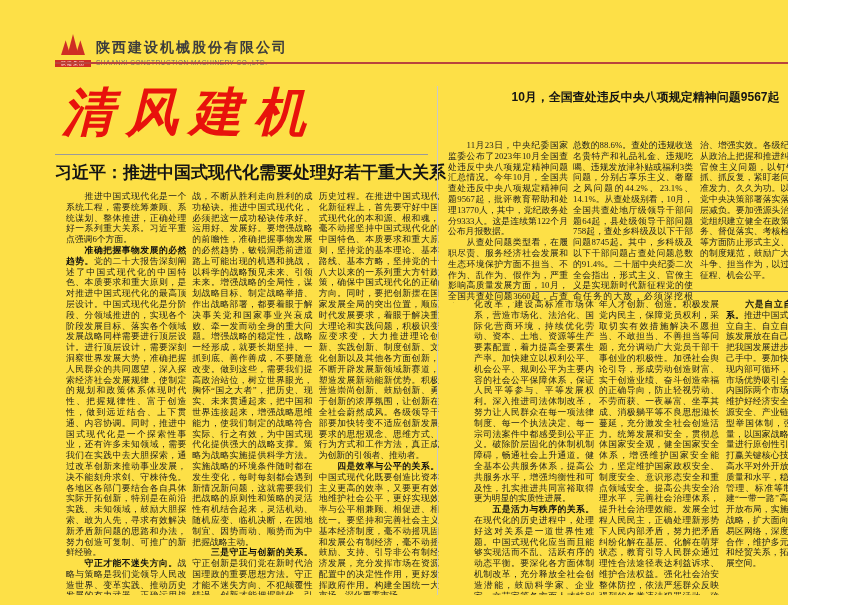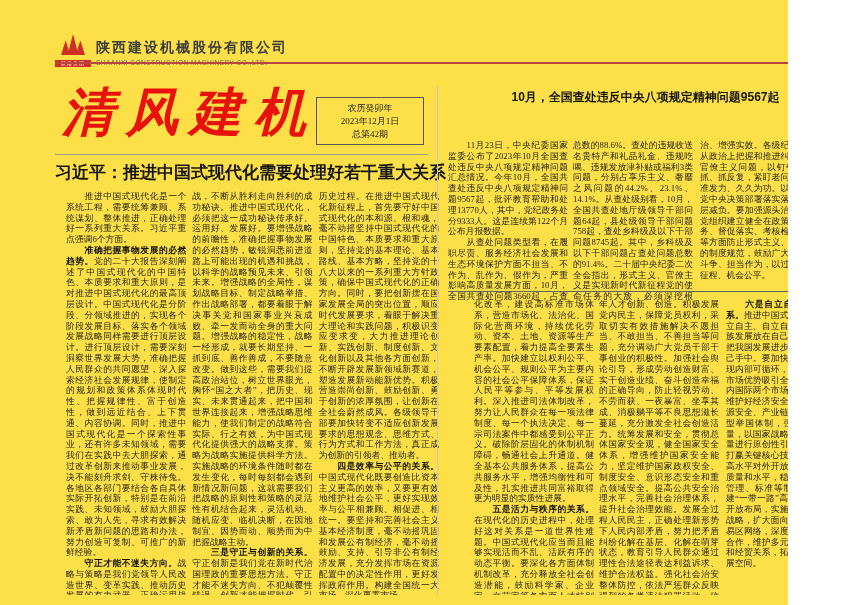--- a/index.html
+++ b/index.html
@@ -61,25 +61,20 @@
     </svg>
     <span class="logo-caption">陕建集团</span>
   </div>
   <div class="company">
     <div class="company-cn">陕西建设机械股份有限公司</div>
     <div class="company-en">SHAANXI CONSTRUCTION MACHINERY CO.,LTD.</div>
   </div>
   <div class="red-rule"></div>
 
   <div class="mast-title">清风建机</div>
-  <div class="issue-box">
-    <div>农历癸卯年</div>
-    <div>2023年12月1日</div>
-    <div>总第42期</div>
-  </div>
   <div class="mast-rule"></div>
 
   <div class="left-headline">习近平：推进中国式现代化需要处理好若干重大关系</div>
   <div class="left-cols">
     <div class="col"><span>　　推进中国式现代化是一个系统工程，需要统筹兼顾、系统谋划、整体推进，正确处理好一系列重大关系。习近平重点强调6个方面。
 </span><b class="lead">　　准确把握事物发展的必然趋势。</b><span>党的二十大报告深刻阐述了中国式现代化的中国特色、本质要求和重大原则，是对推进中国式现代化的最高顶层设计。中国式现代化是分阶段、分领域推进的，实现各个阶段发展目标、落实各个领域发展战略同样需要进行顶层设计。进行顶层设计，需要深刻洞察世界发展大势，准确把握人民群众的共同愿望，深入探索经济社会发展规律，使制定的规划和政策体系体现时代性、把握规律性、富于创造性，做到远近结合、上下贯通、内容协调。同时，推进中国式现代化是一个探索性事业，还有许多未知领域，需要我们在实践中去大胆探索，通过改革创新来推动事业发展，决不能刻舟求剑、守株待兔。各地区各部门要结合各自具体实际开拓创新，特别是在前沿实践、未知领域，鼓励大胆探索、敢为人先，寻求有效解决新矛盾新问题的思路和办法，努力创造可复制、可推广的新鲜经验。
 </span><b class="lead">　　守正才能不迷失方向。</b><span>战略与策略是我们党领导人民改造世界、变革实践、推动历史发展的有力武器。正确运用战略和策略，是我们党创造辉煌历史、成就千秋伟业、战胜各种风险挑</span></div>
     <div class="col"><span>战，不断从胜利走向胜利的成功秘诀。推进中国式现代化，必须把这一成功秘诀传承好、运用好、发展好。要增强战略的前瞻性，准确把握事物发展的必然趋势，敏锐洞悉前进道路上可能出现的机遇和挑战，以科学的战略预见未来、引领未来。增强战略的全局性，谋划战略目标、制定战略举措、作出战略部署，都要着眼于解决事关党和国家事业兴衰成败、牵一发而动全身的重大问题。增强战略的稳定性，战略一经形成，就要长期坚持、一抓到底、善作善成，不要随意改变。做到这些，需要我们提高政治站位，树立世界眼光，胸怀“国之大者”，把历史、现实、未来贯通起来，把中国和世界连接起来，增强战略思维能力，使我们制定的战略符合实际、行之有效，为中国式现代化提供强大的战略支撑。策略为战略实施提供科学方法。实施战略的环境条件随时都在发生变化，每时每刻都会遇到新情况新问题，这就需要我们把战略的原则性和策略的灵活性有机结合起来，灵活机动、随机应变、临机决断，在因地制宜、因势而动、顺势而为中把握战略主动。
 </span><b class="lead">　　三是守正与创新的关系。</b><span>守正创新是我们党在新时代治国理政的重要思想方法。守正才能不迷失方向、不犯颠覆性错误，创新才能把握时代、引领时代。中国式现代化的探索就是一个在继承中发展、在守正中创新的</span></div>
     <div class="col"><span>历史过程。在推进中国式现代化新征程上，首先要守好中国式现代化的本和源、根和魂，毫不动摇坚持中国式现代化的中国特色、本质要求和重大原则，坚持党的基本理论、基本路线、基本方略，坚持党的十八大以来的一系列重大方针政策，确保中国式现代化的正确方向。同时，要把创新摆在国家发展全局的突出位置，顺应时代发展要求，着眼于解决重大理论和实践问题，积极识变应变求变，大力推进理论创新、实践创新、制度创新、文化创新以及其他各方面创新，不断开辟发展新领域新赛道，塑造发展新动能新优势。积极营造崇尚创新、鼓励创新、勇于创新的浓厚氛围，让创新在全社会蔚然成风。各级领导干部要加快转变不适应创新发展要求的思想观念、思维方式、行为方式和工作方法，真正成为创新的引领者、推动者。

